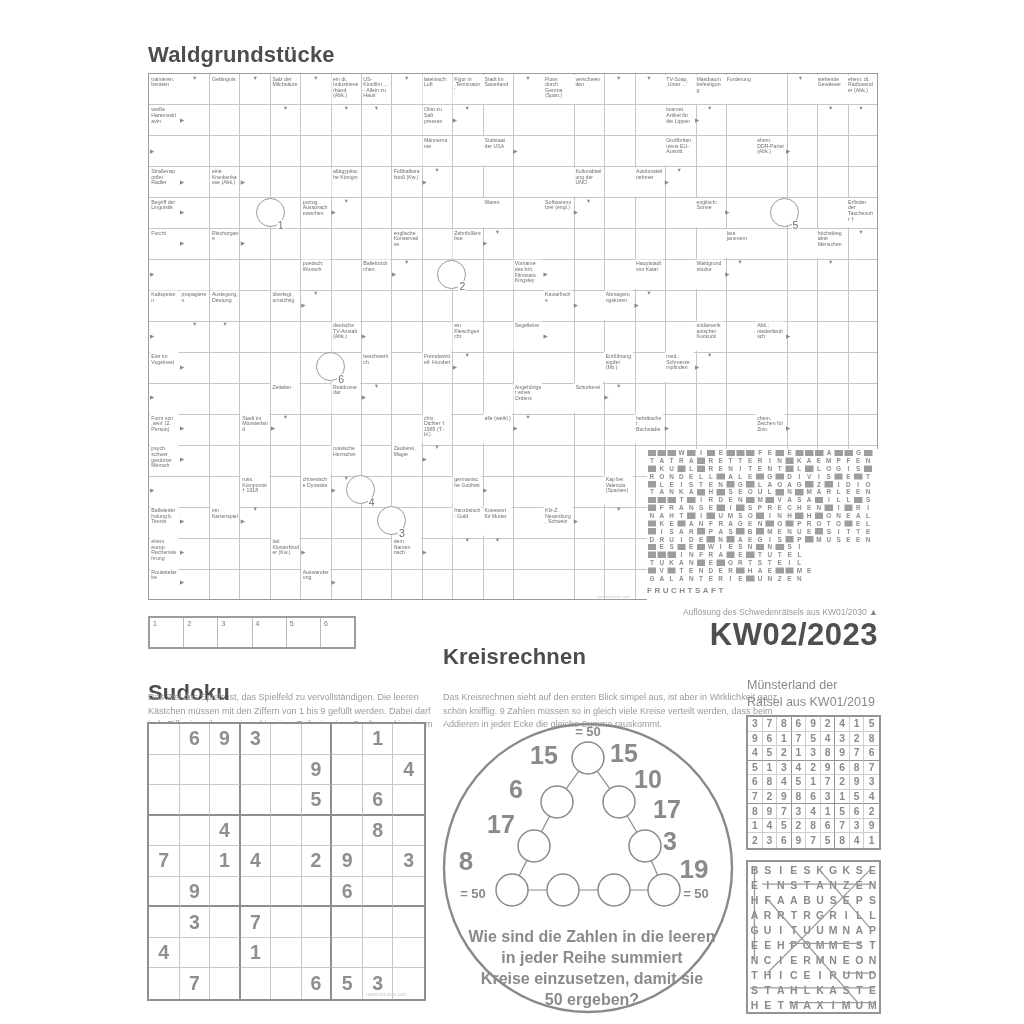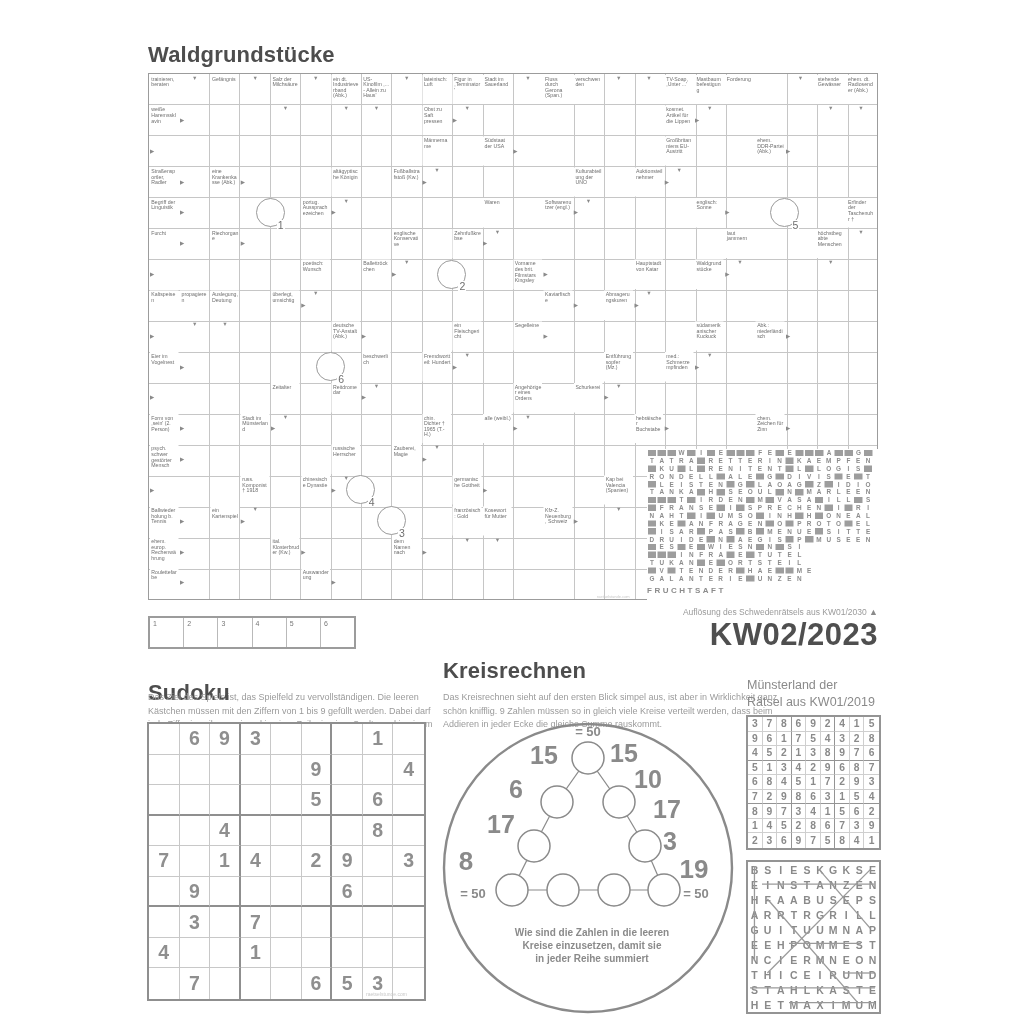--- a/index.html
+++ b/index.html
@@ -36,21 +36,21 @@
   #solnote .tri{color:#8a8a8a;font-size:9px;}
   #week{right:146px;top:617px;font-size:31px;font-weight:700;color:#4f4f4f;letter-spacing:.5px;text-align:right;}
   
   #sud{left:147px;top:722px;width:279px;height:279px;border:2.8px solid #8f8f8f;box-sizing:border-box;
        display:grid;grid-template-columns:repeat(9,1fr);grid-template-rows:repeat(9,1fr);background:#fff;}
   #sud .c{display:flex;align-items:center;justify-content:center;font-size:19.5px;font-weight:600;color:#8f8f8f;
           border-right:1px solid #c8c8c8;border-bottom:1px solid #c8c8c8;box-sizing:border-box;}
   #sud .c.vb{border-right:2.4px solid #8f8f8f;} #sud .c.hb{border-bottom:2.4px solid #8f8f8f;}
   #sud .c.lastv{border-right:none;} #sud .c.lasth{border-bottom:none;}
   
-  #kq{left:437px;top:926px;width:310px;text-align:center;font-size:10px;font-weight:700;color:#8a8a8a;line-height:1.32;}
+  #kq{left:437px;top:926px;width:310px;text-align:center;font-size:16px;font-weight:700;color:#8a8a8a;line-height:1.32;}
   
   #soltitle{left:747px;top:677px;font-size:12.5px;color:#8a8a8a;line-height:1.38;}
   #ssol{left:746px;top:715px;width:135px;height:135px;border:2.6px solid #949494;box-sizing:border-box;
         display:grid;grid-template-columns:repeat(9,1fr);grid-template-rows:repeat(9,1fr);background:#fff;}
   #ssol .c{display:flex;align-items:center;justify-content:center;font-size:10.3px;font-weight:600;color:#8a8a8a;
            border-right:.8px solid #cfcfcf;border-bottom:.8px solid #cfcfcf;box-sizing:border-box;}
   #ssol .c.vb{border-right:1.7px solid #949494;} #ssol .c.hb{border-bottom:1.7px solid #949494;}
   #ssol .c.lastv{border-right:none;} #ssol .c.lasth{border-bottom:none;}
   #ws{left:746px;top:860px;width:135px;height:154px;border:2.6px solid #949494;box-sizing:border-box;background:#fff;}
   #wsg{position:absolute;left:0;top:0;right:0;bottom:0;display:grid;grid-template-columns:repeat(10,1fr);grid-template-rows:repeat(10,1fr);}
@@ -757,21 +757,21 @@
     <div class="c vb lasth"></div>
     <div class="c lasth"></div>
     <div class="c lasth"></div>
     <div class="c vb lasth">6</div>
     <div class="c lasth">5</div>
     <div class="c lasth">3</div>
     <div class="c lastv lasth"></div>
   </div>
 <div class="wm" style="left:366px;top:991px;font-size:5px;">raetselstunde.com</div>
 
-<div class="abs h1" style="left:443px;top:658px;">Kreisrechnen</div>
+<div class="abs h1" style="left:443px;top:644px;">Kreisrechnen</div>
 <div class="abs desc" style="left:443px;top:691px;width:340px;">Das Kreisrechnen sieht auf den ersten Blick simpel aus, ist aber in Wirklichkeit ganz schön knifflig. 9 Zahlen müssen so in gleich viele Kreise verteilt werden, dass beim Addieren in jeder Ecke die gleiche Summe rauskommt.</div>
 <svg id="ksvg" class="abs" style="left:437px;top:712px;" width="310" height="312" viewBox="0 0 310 312">
     <circle cx="151" cy="156" r="144" fill="none" stroke="#8a8a8a" stroke-width="2.4"></circle>
     <line x1="151" y1="46" x2="120" y2="90" stroke="#8a8a8a" stroke-width="1.2"></line>
     <line x1="120" y1="90" x2="97" y2="134" stroke="#8a8a8a" stroke-width="1.2"></line>
     <line x1="97" y1="134" x2="75" y2="178" stroke="#8a8a8a" stroke-width="1.2"></line>
     <line x1="151" y1="46" x2="182" y2="90" stroke="#8a8a8a" stroke-width="1.2"></line>
     <line x1="182" y1="90" x2="208" y2="134" stroke="#8a8a8a" stroke-width="1.2"></line>
     <line x1="208" y1="134" x2="227" y2="178" stroke="#8a8a8a" stroke-width="1.2"></line>
     <line x1="75" y1="178" x2="126" y2="178" stroke="#8a8a8a" stroke-width="1.2"></line>
@@ -794,22 +794,23 @@
     <text x="64" y="121" text-anchor="middle" fill="#8a8a8a" font-size="25" font-weight="700" font-family="&quot;Liberation Sans&quot;,sans-serif">17</text>
     <text x="230" y="106" text-anchor="middle" fill="#8a8a8a" font-size="25" font-weight="700" font-family="&quot;Liberation Sans&quot;,sans-serif">17</text>
     <text x="233" y="138" text-anchor="middle" fill="#8a8a8a" font-size="25" font-weight="700" font-family="&quot;Liberation Sans&quot;,sans-serif">3</text>
     <text x="29" y="158" text-anchor="middle" fill="#8a8a8a" font-size="26" font-weight="700" font-family="&quot;Liberation Sans&quot;,sans-serif">8</text>
     <text x="257" y="166" text-anchor="middle" fill="#8a8a8a" font-size="26" font-weight="700" font-family="&quot;Liberation Sans&quot;,sans-serif">19</text>
     <text x="36" y="186" text-anchor="middle" fill="#8a8a8a" font-size="13" font-weight="700" font-family="&quot;Liberation Sans&quot;,sans-serif">= 50</text>
     <text x="259" y="186" text-anchor="middle" fill="#8a8a8a" font-size="13" font-weight="700" font-family="&quot;Liberation Sans&quot;,sans-serif">= 50</text>
   </svg>
 <div id="kq" class="abs">
     <div>Wie sind die Zahlen in die leeren</div>
+    <div>in jeder Reihe summiert</div>
     <div>Kreise einzusetzen, damit sie</div>
-    <div>in jeder Reihe summiert</div>
+    <div>50 ergeben?</div>
   </div>
 
 <div id="soltitle" class="abs">
   <div>Münsterland der</div>
   <div>Rätsel aus KW01/2019</div>
 </div>
 <div id="ssol" class="abs">
     <div class="c">3</div>
     <div class="c">7</div>
     <div class="c vb">8</div>

